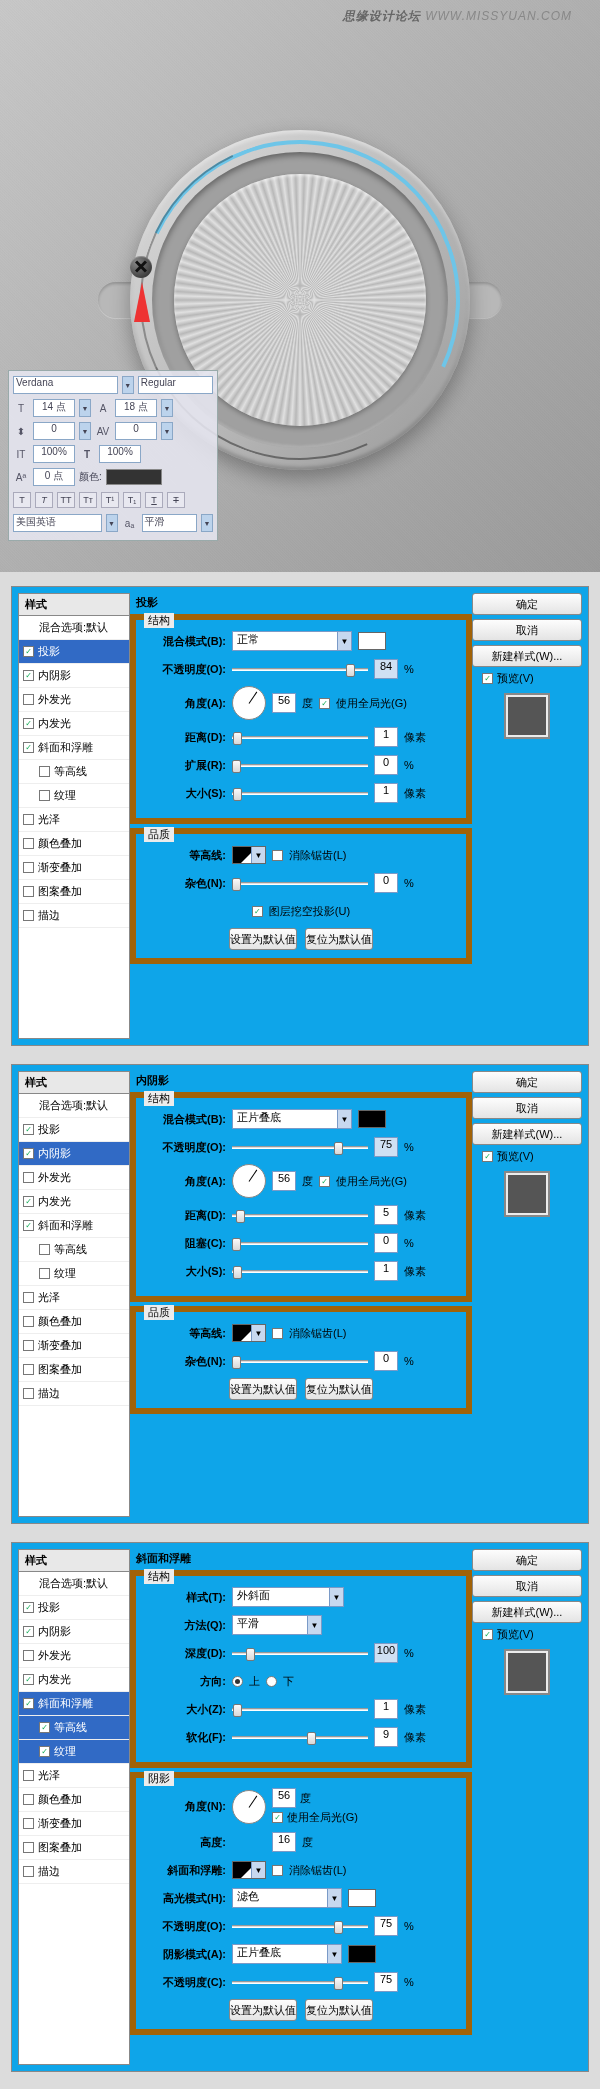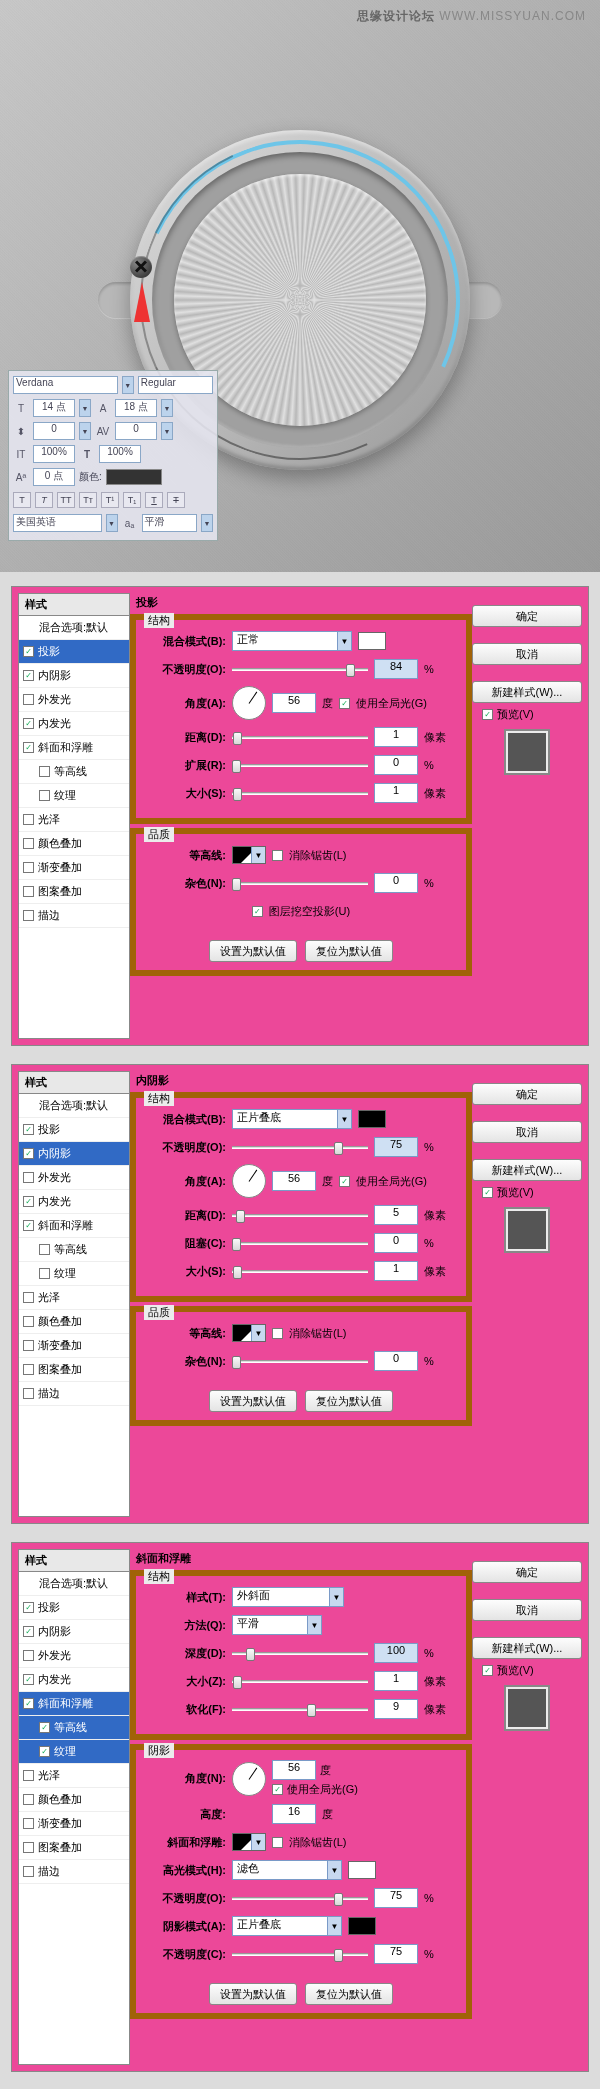--- a/index.html
+++ b/index.html
@@ -1,21 +1,21 @@
 <!DOCTYPE html>
 <html><head>
 <meta charset="utf-8">
 <style>
 * { box-sizing: border-box; margin: 0; padding: 0; }
 body { width: 600px; font-family: "Microsoft YaHei", SimSun, sans-serif; font-size: 11px; background: #fff; }
 
 
 .top-section { width: 600px; height: 572px; background: linear-gradient(135deg, #c8c8c8 0%, #b0b0b0 50%, #9a9a9a 100%); position: relative; overflow: hidden; }
 .noise { position: absolute; inset: 0; background-image: repeating-linear-gradient(45deg, rgba(255,255,255,0.02) 0px, rgba(0,0,0,0.02) 1px, rgba(255,255,255,0.02) 2px); }
-.watermark { position: absolute; top: 8px; right: 14px; color: #888; font-size: 12px; letter-spacing: 1px; }
+.watermark { position: absolute; top: 8px; right: 28px; color: #888; font-size: 12px; letter-spacing: 1px; font-style: italic; }
 .watermark b { color: #666; }
 
 .knob-assembly { position: absolute; left: 50%; top: 130px; transform: translateX(-50%); width: 340px; height: 340px; }
 .knob-ear { position: absolute; width: 50px; height: 36px; background: #b8b8b8; border-radius: 18px; top: 50%; transform: translateY(-50%); box-shadow: inset 0 2px 3px rgba(0,0,0,0.2), 0 1px 1px rgba(255,255,255,0.3); }
 .knob-ear.left { left: -32px; }
 .knob-ear.right { right: -32px; }
 .knob-outer { position: absolute; inset: 0; border-radius: 50%; background: linear-gradient(135deg, #ddd, #999); box-shadow: 0 8px 20px rgba(0,0,0,0.3), inset 0 2px 4px rgba(255,255,255,0.6), inset 0 -2px 4px rgba(0,0,0,0.3); }
 .knob-ring { position: absolute; inset: 22px; border-radius: 50%; background: #a0a0a0; box-shadow: inset 0 3px 6px rgba(0,0,0,0.4), inset 0 -2px 3px rgba(255,255,255,0.3); }
 .knob-face { position: absolute; inset: 44px; border-radius: 50%; background: repeating-conic-gradient(#e0e0e0 0deg, #b8b8b8 2deg, #e0e0e0 4deg); box-shadow: 0 2px 5px rgba(0,0,0,0.3), inset 0 2px 3px rgba(255,255,255,0.5); }
 .arc { position: absolute; inset: 10px; border-radius: 50%; border: 4px solid transparent; border-top-color: #6ec5e8; border-right-color: #6ec5e8; transform: rotate(-20deg); }
@@ -31,48 +31,48 @@
 .cp-row { display: flex; align-items: center; gap: 4px; margin-bottom: 3px; height: 20px; }
 .cp-select { flex: 1; height: 18px; border: 1px solid #8aa7c7; background: #fff; font-size: 10px; padding: 0 2px; }
 .cp-input { width: 42px; height: 18px; border: 1px solid #8aa7c7; background: #fff; font-size: 10px; text-align: center; }
 .cp-icon { width: 16px; height: 16px; display: inline-flex; align-items: center; justify-content: center; color: #556; }
 .cp-btn { width: 18px; height: 16px; border: 1px solid #aab; background: #e8e8f0; font-size: 9px; display: inline-flex; align-items: center; justify-content: center; }
 .cp-swatch { width: 56px; height: 16px; background: #333; border: 1px solid #888; }
 .cp-dd { width: 12px; height: 18px; background:#bcd3ec; border:1px solid #8aa7c7; display:inline-flex; align-items:center; justify-content:center; font-size:7px; }
 
 
 .dialogs { background: #dcdcdc; padding: 14px 10px; }
-.dialog { background: #ec4899; border: 1px solid #888; width: 578px; margin: 0 auto 18px; display: flex; padding: 6px; gap: 0; min-height: 460px; }
+.dialog { background: #0ea5e9; border: 1px solid #888; width: 578px; margin: 0 auto 18px; display: flex; padding: 6px; gap: 0; min-height: 460px; }
 .styles-panel { width: 112px; border: 1px solid #888; background: #fff; }
 .styles-hdr { background: #e8e8e8; border-bottom: 1px solid #888; padding: 3px 6px; font-weight: bold; }
 .styles-item { padding: 4px 6px 4px 4px; border-bottom: 1px solid #eee; display: flex; align-items: center; gap: 4px; }
 .styles-item.nocb { padding-left: 20px; }
 .styles-item.sel { background: #316ac5; color: #fff; }
 .styles-item.sub { padding-left: 20px; }
 .cb { width: 11px; height: 11px; border: 1px solid #777; background: #fff; display: inline-flex; align-items: center; justify-content: center; font-size: 8px; color: #1a5; flex-shrink: 0; }
 
 .main-panel { flex: 1; position: relative; }
 .group-box { border: 6px solid #a16207; margin-bottom: 4px; padding: 10px 8px 8px; position: relative; }
 .group-title { position: absolute; top: -7px; left: 8px; background: #ececec; padding: 0 4px; font-size: 11px; }
 .form-row { display: flex; align-items: center; gap: 6px; margin-bottom: 6px; min-height: 22px; }
 .form-label { width: 82px; text-align: right; font-size: 11px; font-weight: bold; }
 .win-select { height: 20px; border: 1px solid #7a9ac7; background: #fff; font-size: 11px; padding: 0 14px 0 4px; position: relative; }
 .win-dd { position:absolute; right:0; top:0; bottom:0; width:14px; background:#c7d8ef; border-left:1px solid #7a9ac7; display:flex; align-items:center; justify-content:center; font-size:8px; }
 .blend-sw { width: 28px; height: 18px; background: #000; border: 1px solid #666; }
 .slider-track { width: 136px; height: 3px; background: #ddd; border-top: 1px solid #999; border-bottom: 1px solid #fff; position: relative; flex-shrink:0; }
 .slider-thumb { position: absolute; top: -5px; width: 9px; height: 13px; background: linear-gradient(#fafafa,#d8d8d8); border: 1px solid #777; border-radius: 2px; }
-.num-input { width: 44px; height: 20px; border: 1px solid #7a9ac7; background: #fff; text-align: center; font-size: 11px; }
+.num-input { width: 24px; height: 20px; border: 1px solid #7a9ac7; background: #fff; text-align: center; font-size: 11px; }
 .num-input.blue { background: #cfe0f3; }
 .unit { font-size: 11px; }
 .angle-dial { width: 34px; height: 34px; border: 1px solid #888; border-radius: 50%; background: #fff; position: relative; }
 .angle-dial::after { content:''; position:absolute; left:50%; top:50%; width:14px; height:1px; background:#000; transform-origin:left; transform:rotate(-56deg); }
 .grad-sw { width: 34px; height: 18px; background: linear-gradient(135deg,#000 0%,#000 49%,#fff 51%,#fff 100%); border:1px solid #666; position: relative; }
 .grad-sw .win-dd { position:absolute; }
 .btn-row { display:flex; gap:8px; justify-content:center; margin-top:6px; }
-.win-btn { height: 22px; padding: 0 10px; border: 1px solid #888; background: linear-gradient(#fdfdfd,#e4e4e4); border-radius: 3px; font-size: 11px; display: inline-flex; align-items: center; justify-content: center; margin-top: 12px; }
+.win-btn { height: 22px; padding: 0 0; border: 1px solid #888; background: linear-gradient(#fdfdfd,#e4e4e4); border-radius: 3px; font-size: 11px; display: inline-flex; align-items: center; justify-content: center; }
 .radio { width:11px; height:11px; border:1px solid #777; border-radius:50%; background:#fff; display:inline-flex; align-items:center; justify-content:center; }
 .radio.checked::after { content:''; width:5px; height:5px; background:#333; border-radius:50%; }
 
 .right-panel { width: 110px; display: flex; flex-direction: column; gap: 4px; align-items: stretch; }
 .right-panel .win-btn { width: 100%; }
 .preview-row { display: flex; align-items: center; gap: 4px; padding-left: 10px; }
 .preview-swatch { width: 44px; height: 44px; background: #555; border: 1px solid #888; margin: 4px auto 0; box-shadow: inset 0 0 0 2px #ececec, 0 0 0 1px #888; }
 </style>
 </head>
 <body>
@@ -514,20 +514,27 @@
       </div>
       <div class="form-row">
         <span class="form-label">深度(D):</span>
         <div class="slider-track">
               <div class="slider-thumb" style="left:10%"></div>
             </div>
         <div class="num-input blue">100</div>
         <span class="unit">%</span>
       </div>
       <div class="form-row">
+        <span class="form-label">方向:</span>
+        <span class="radio checked"></span>
+            <span>上</span>
+        <span class="radio"></span>
+            <span>下</span>
+      </div>
+      <div class="form-row">
         <span class="form-label">大小(Z):</span>
         <div class="slider-track">
               <div class="slider-thumb" style="left:1%"></div>
             </div>
         <div class="num-input">1</div>
         <span class="unit">像素</span>
       </div>
       <div class="form-row">
         <span class="form-label">软化(F):</span>
         <div class="slider-track">

